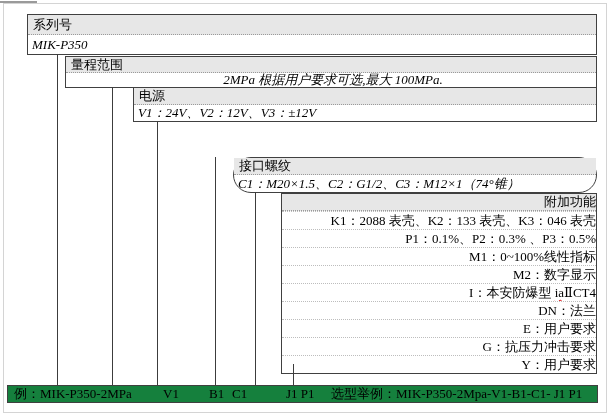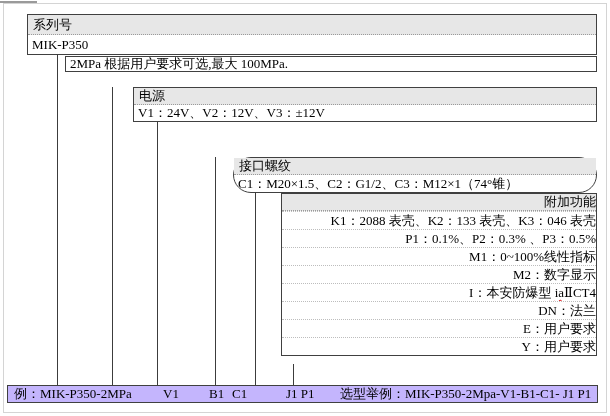--- a/index.html
+++ b/index.html
@@ -5,48 +5,49 @@
   html,body{margin:0;padding:0;background:#fdfdfd;}
   .page{
     position:relative;width:610px;height:416px;background:#ffffff;
     font-family:"Liberation Serif","DejaVu Serif",serif;
     font-size:13px;color:#000;overflow:hidden;
   }
   .frame{position:absolute;left:3px;top:3px;right:3px;bottom:3px;border:1px solid #d4d4d4;}
   .artifact{position:absolute;left:0;top:1px;width:37px;height:2px;background:#9a9a9a;}
   .box{position:absolute;border:1px solid #404040;background:#fff;box-sizing:border-box;}
   .box-header{background:#e7e7e7;border-bottom:1px dotted #9a9a9a;padding-left:5px;white-space:nowrap;overflow:hidden;}
-  .box-value{padding-left:4px;white-space:nowrap;overflow:hidden;}
+  .box-value{padding-left:4px;white-space:nowrap;overflow:hidden;font-style:italic;}
   
   .b1 .box-header{height:19px;line-height:19px;} .b1 .box-value{height:19px;line-height:19px;}
-  .b2 .box-header{height:15px;line-height:15px;} .b2 .box-value{height:14px;line-height:14px;}
+  .b2 .box-header{height:15px;line-height:15px;} .b2 .box-value{height:14px;line-height:14px;text-align:center;}
   .b3 .box-header{height:16px;line-height:16px;} .b3 .box-value{height:16px;line-height:16px;}
   .b4 .box-header{height:17px;line-height:17px;} .b4 .box-value{height:16px;line-height:16px;}
   .b5 .box-header{height:16px;line-height:16px;} .b5 .box-value{height:17px;line-height:17px;}
   .b6 .box-header{height:16px;line-height:16px;}
   .fn-row{height:17px;line-height:17px;padding-left:5px;white-space:nowrap;overflow:hidden;border-top:1px dotted #bdbdbd;}
   .fn-row:first-of-type{border-top:none;}
   .spell{text-decoration:underline;text-decoration-style:wavy;text-decoration-color:#dd0000;text-decoration-thickness:1px;text-underline-offset:2px;}
   .vline{position:absolute;width:1px;background:#3c3c3c;}
-  .bar{position:absolute;left:7px;top:385px;width:591px;height:18px;background:#c4b5fd;border:1px solid #404040;box-sizing:border-box;}
+  .bar{position:absolute;left:7px;top:385px;width:591px;height:18px;background:#15803d;border:1px solid #404040;box-sizing:border-box;}
   .bar span{position:absolute;top:0;height:16px;line-height:16px;white-space:nowrap;}
 </style>
 </head>
 <body>
 
 <div class="page">
   <div class="frame"></div>
   <div class="artifact"></div>
 
   <div class="box b1" style="left:27px;top:14px;width:570px;">
     <div class="box-header">系列号</div>
     <div class="box-value">MIK-P350</div>
   </div>
 
   <div class="box b2" style="left:65px;top:56px;width:532px;">
+    <div class="box-header">量程范围</div>
     <div class="box-value">2MPa 根据用户要求可选,最大 100MPa.</div>
   </div>
 
   <div class="box b3" style="left:133px;top:87px;width:464px;">
     <div class="box-header">电源</div>
     <div class="box-value">V1：24V、V2：12V、V3：±12V</div>
   </div>
 
 
   <div class="box b5" style="left:233px;top:157px;width:364px;border-radius:18px;">
@@ -56,31 +57,32 @@
 
   <div class="box b6" style="left:281px;top:193px;width:316px;text-align:right;">
     <div class="box-header">附加功能</div>
     <div class="fn-row">K1：2088 表壳、K2：133 表壳、K3：046 表壳</div>
     <div class="fn-row">P1：0.1%、P2：0.3% 、P3：0.5%</div>
     <div class="fn-row">M1：0~100%线性指标</div>
     <div class="fn-row">M2：数字显示</div>
     <div class="fn-row"><span>I：本安防爆型 </span><span class="spell">ia</span><span>ⅡCT4</span></div>
     <div class="fn-row">DN：法兰</div>
     <div class="fn-row">E：用户要求</div>
+    <div class="fn-row">G：抗压力冲击要求</div>
     <div class="fn-row">Y：用户要求</div>
   </div>
 
   <div class="vline" style="left:57px; top:54px; height:331px;"></div>
   <div class="vline" style="left:112px;top:87px; height:298px;"></div>
   <div class="vline" style="left:157px;top:121px;height:264px;"></div>
   <div class="vline" style="left:215px;top:157px;height:228px;"></div>
   <div class="vline" style="left:255px;top:192px;height:193px;"></div>
   <div class="vline" style="left:293px;top:364px;height:21px;"></div>
 
   <div class="bar">
     <span style="left:6px;">例：MIK-P350-2MPa</span>
     <span style="left:155px;">V1</span>
     <span style="left:201px;">B1</span>
     <span style="left:224px;">C1</span>
     <span style="left:278px;">J1 P1</span>
-    <span style="left:332px;">选型举例：MIK-P350-2Mpa-V1-B1-C1- J1 P1</span>
+    <span style="left:323px;">选型举例：MIK-P350-2Mpa-V1-B1-C1- J1 P1</span>
   </div>
 </div>
 
 </body></html>

